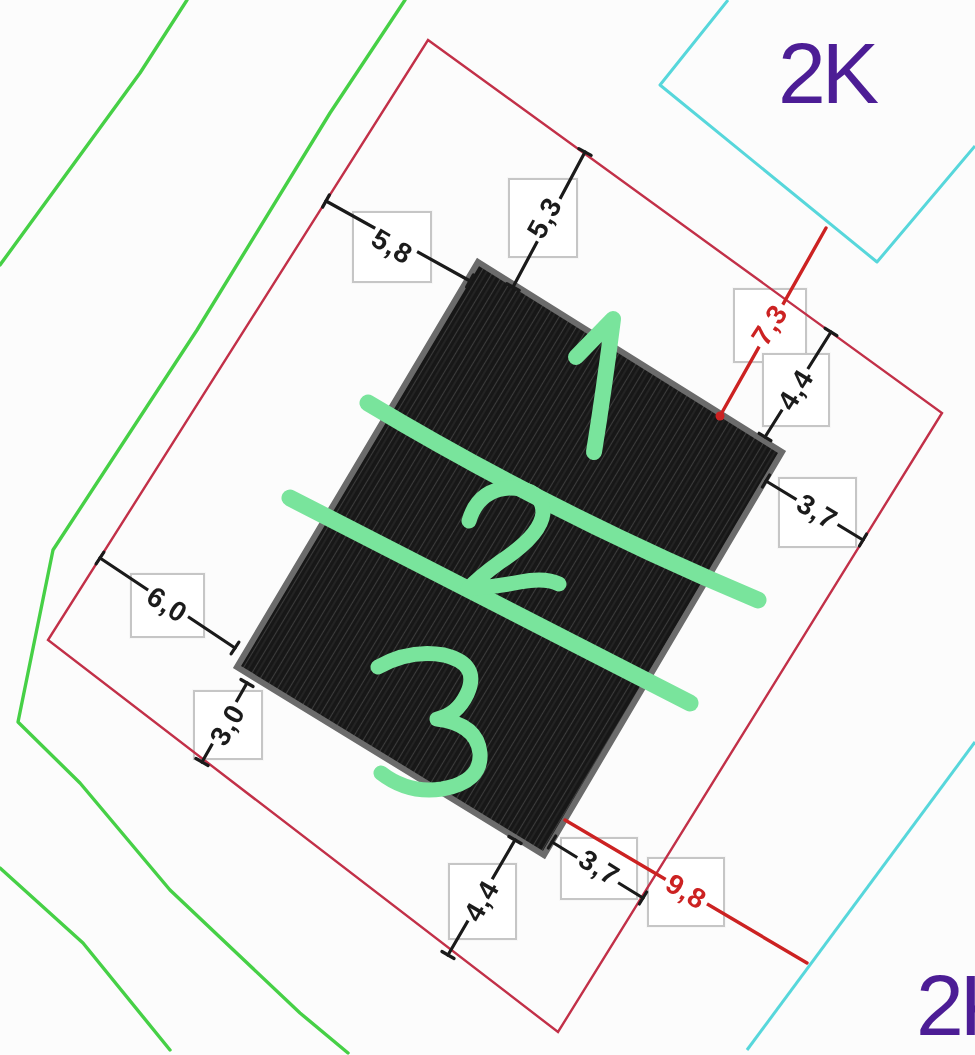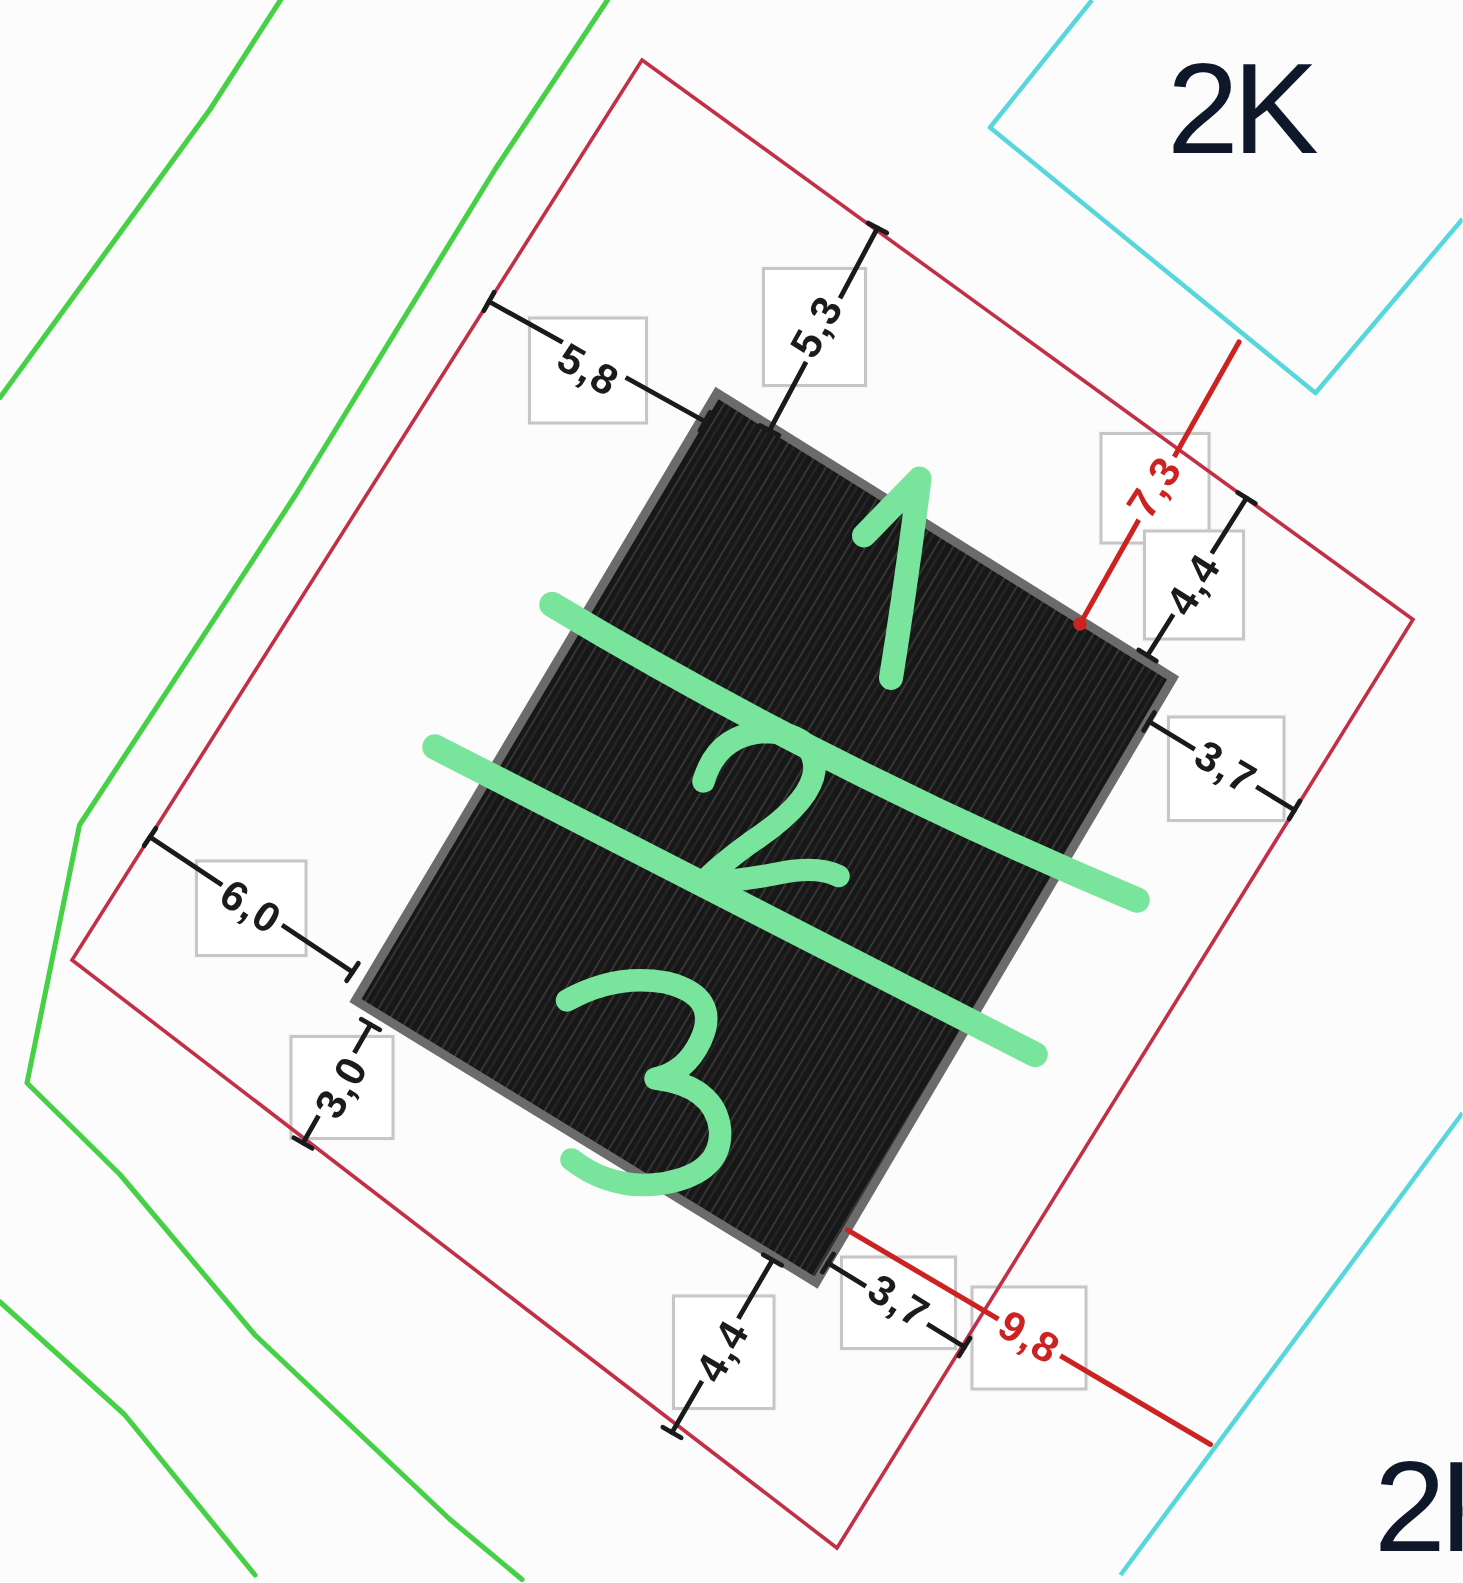--- a/index.html
+++ b/index.html
@@ -28,21 +28,21 @@
     line-height:1;
     white-space:nowrap;
     transform:translate(-50%,-50%) rotate(var(--rot,0deg));
   }
   .dimtext.red{color:#cc2222;}
   .parcel-label{
     position:absolute;
     font-size:86px;
     font-weight:500;
     letter-spacing:-4px;
-    color:#0f172a;
+    color:#4c1d95;
     line-height:1;
     white-space:nowrap;
   }
 </style>
 </head>
 <body>
 
 <div class="stage">
 
   <svg class="layer" width="975" height="1055" viewBox="0 0 975 1055">

